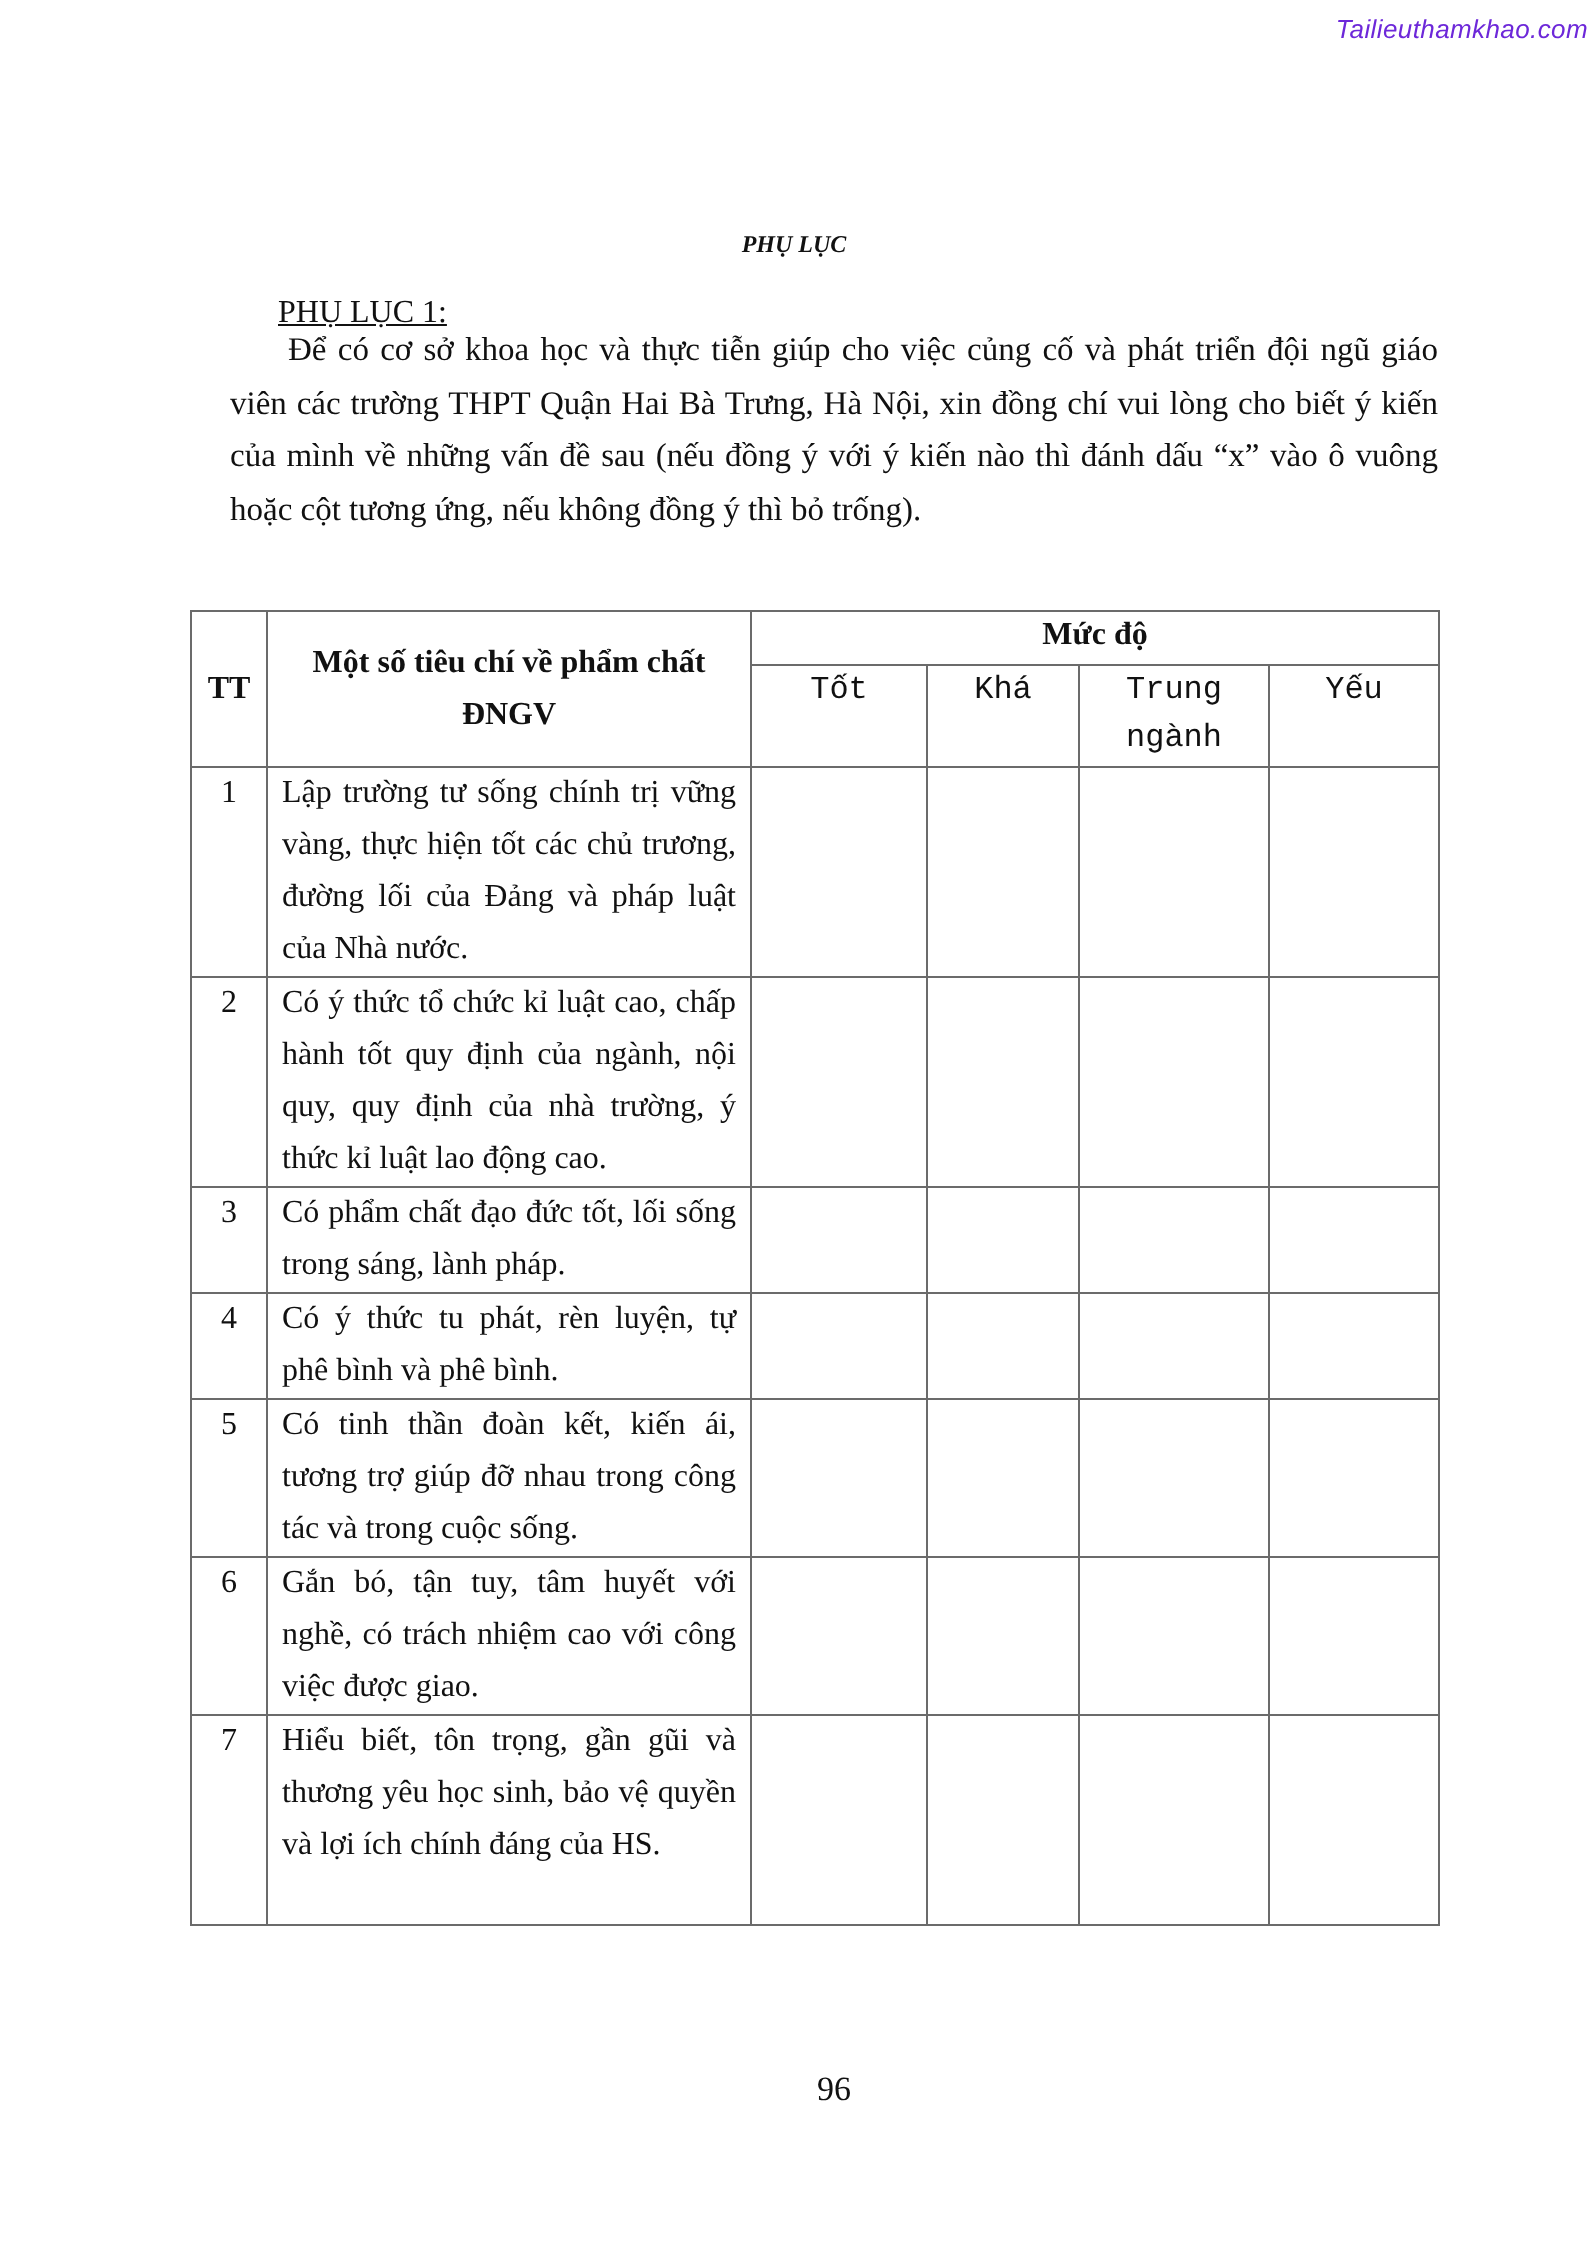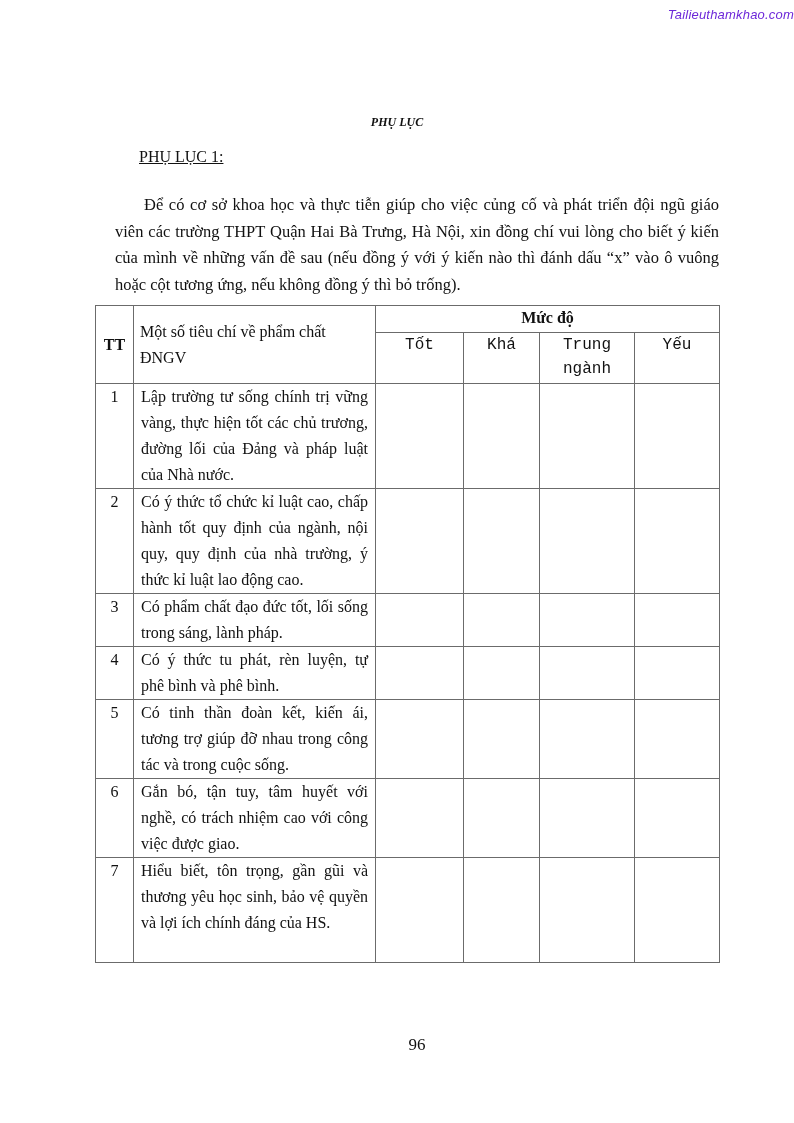--- a/index.html
+++ b/index.html
@@ -13,33 +13,33 @@
     font-size: 13px; color: #6d28d9; letter-spacing: 0.2px; font-style: italic;
   }
   .title {
     position: absolute; top: 115px; left: 0; width: 794px; text-align: center;
     font-weight: bold; font-size: 12px; font-style: italic;
   }
   .subtitle {
     position: absolute; top: 148px; left: 115px; font-size: 16px; text-decoration: underline; margin-left: 24px;
   }
   .intro {
-    position: absolute; top: 192px; left: 115px; width: 604px;
+    position: absolute; top: 162px; left: 115px; width: 604px;
     font-size: 16.5px; line-height: 26.5px; text-align: justify; text-indent: 29px;
   }
   table.survey {
     position: absolute; top: 305px; left: 95px; width: 624px;
     border-collapse: collapse; table-layout: fixed; font-size: 16px;
   }
   table.survey td, table.survey th {
     border: 1.3px solid #6b6b6b; padding: 0; vertical-align: top;
   }
   th { font-weight: normal; }
   .h-tt { font-weight: bold; vertical-align: middle !important; }
-  .h-crit { font-weight: normal; text-align: left; vertical-align: middle !important; line-height: 26px; padding: 0 6px !important; }
+  .h-crit { font-weight: bold; text-align: center; vertical-align: middle !important; line-height: 26px; padding: 0 6px !important; }
   .h-group { font-weight: bold; height: 26px; line-height: 24px; }
   .h-level { text-align: center; height: 50px; line-height: 24px; font-family: Liberation Mono, monospace; }
   td.num { text-align: center; line-height: 26px; padding-top: 0 !important; }
   td.crit { text-align: justify; text-align-last: left; line-height: 26px; padding: 0 7px 0 7px !important; }
   td.mark { }
 </style>
 </head>
 <body>
 
 <div class="watermark">Tailieuthamkhao.com</div>

